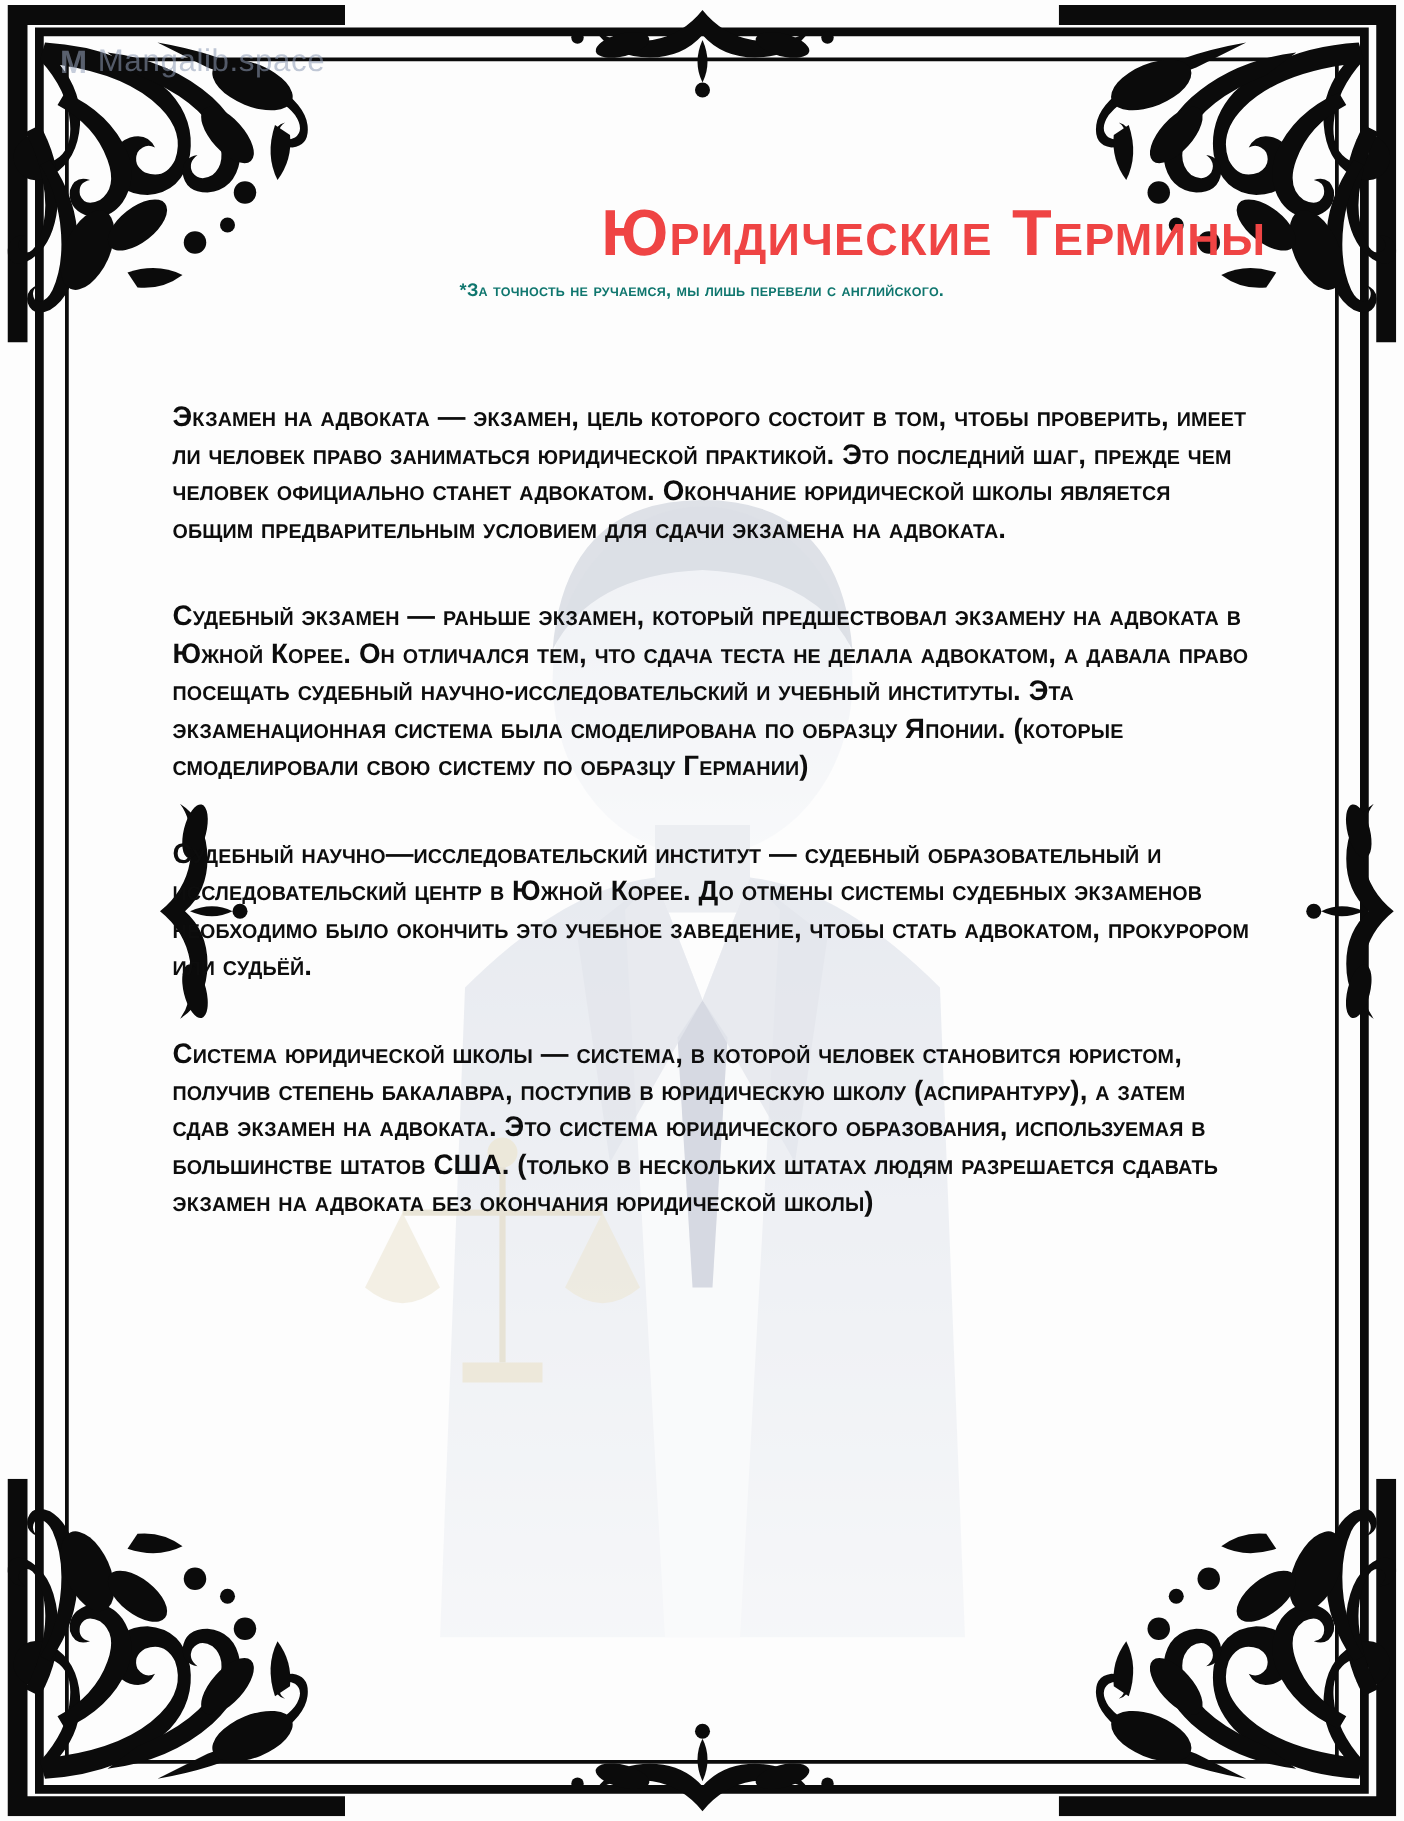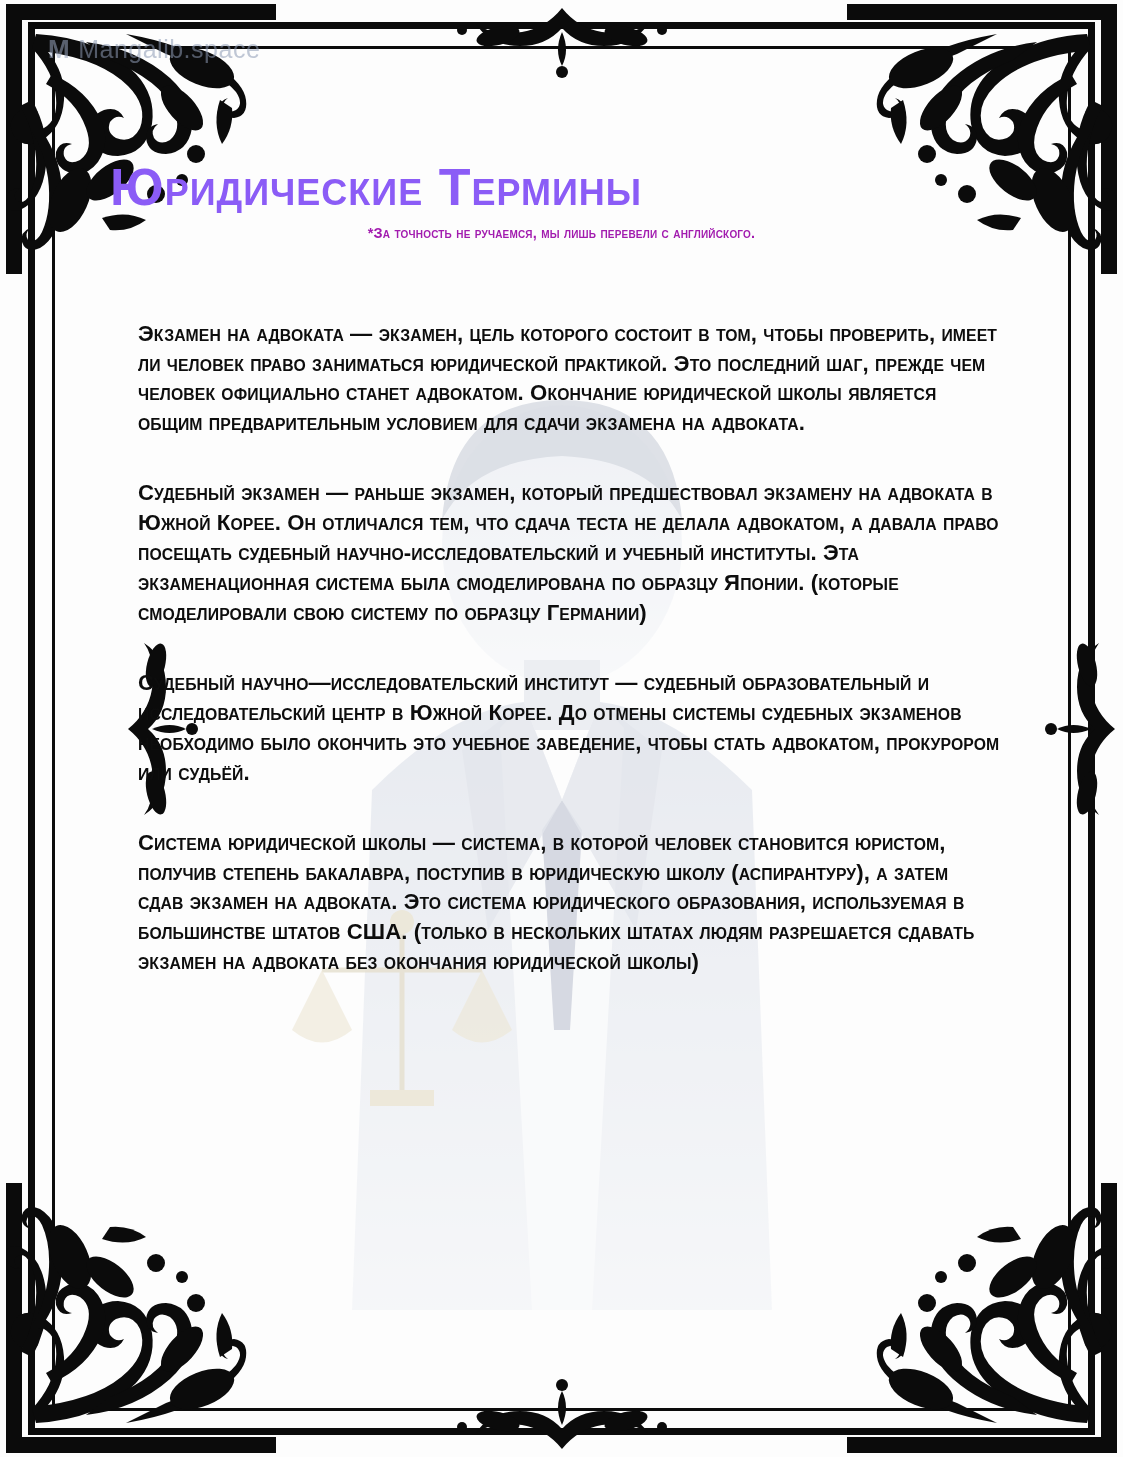--- a/index.html
+++ b/index.html
@@ -96,36 +96,36 @@
 
   
   #content {
     position: absolute;
     left: 110px;
     right: 110px;
     top: 160px;
     z-index: 3;
   }
   #title {
-    text-align: left;
+    text-align: right;
     font-family: "Liberation Sans Narrow", "Liberation Sans", sans-serif;
     font-weight: bold;
     font-size: 52px;
     letter-spacing: 1px;
-    color: #8b5cf6;
+    color: #ef4444;
     font-variant: small-caps;
     text-transform: none;
     line-height: 1.05;
     margin: 0;
   }
   #subtitle {
     text-align: center;
     font-size: 14.5px;
     font-weight: bold;
-    color: #a21caf;
+    color: #0f766e;
     margin-top: 10px;
     font-variant: small-caps;
     letter-spacing: 0.2px;
   }
 
   #paragraphs {
     margin-top: 78px;
     margin-left: 28px;
   }
   .para {

